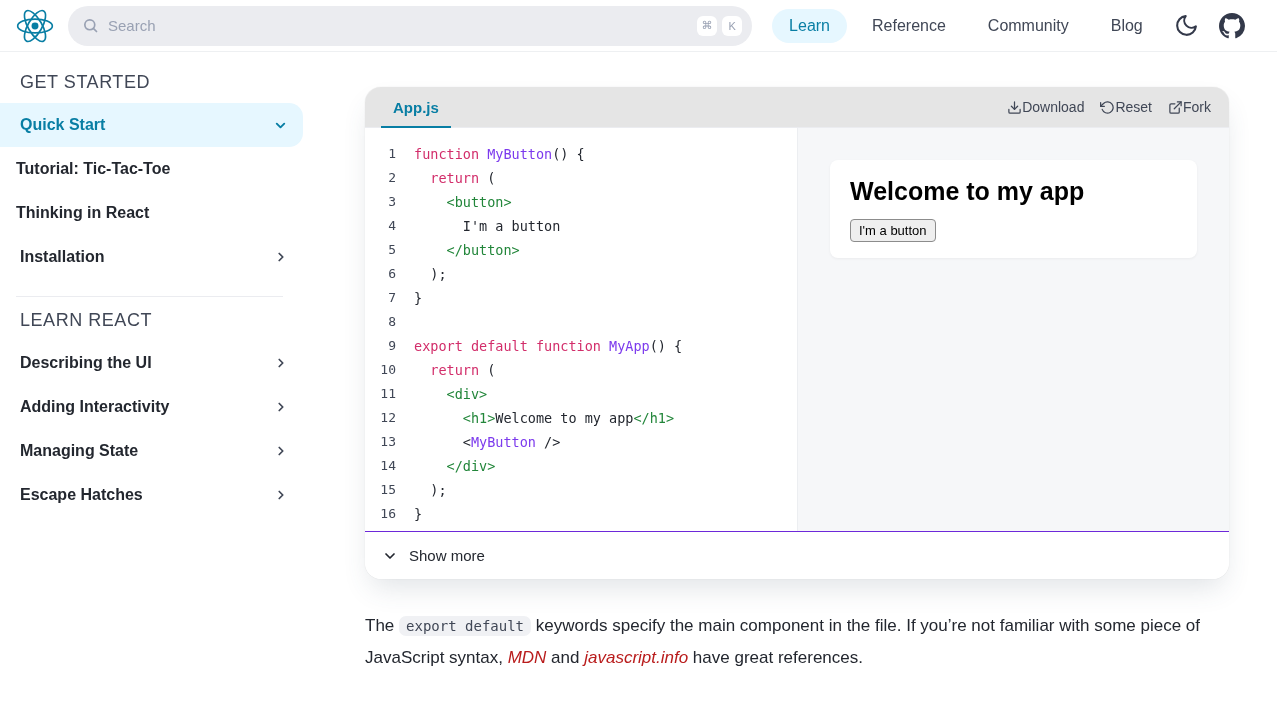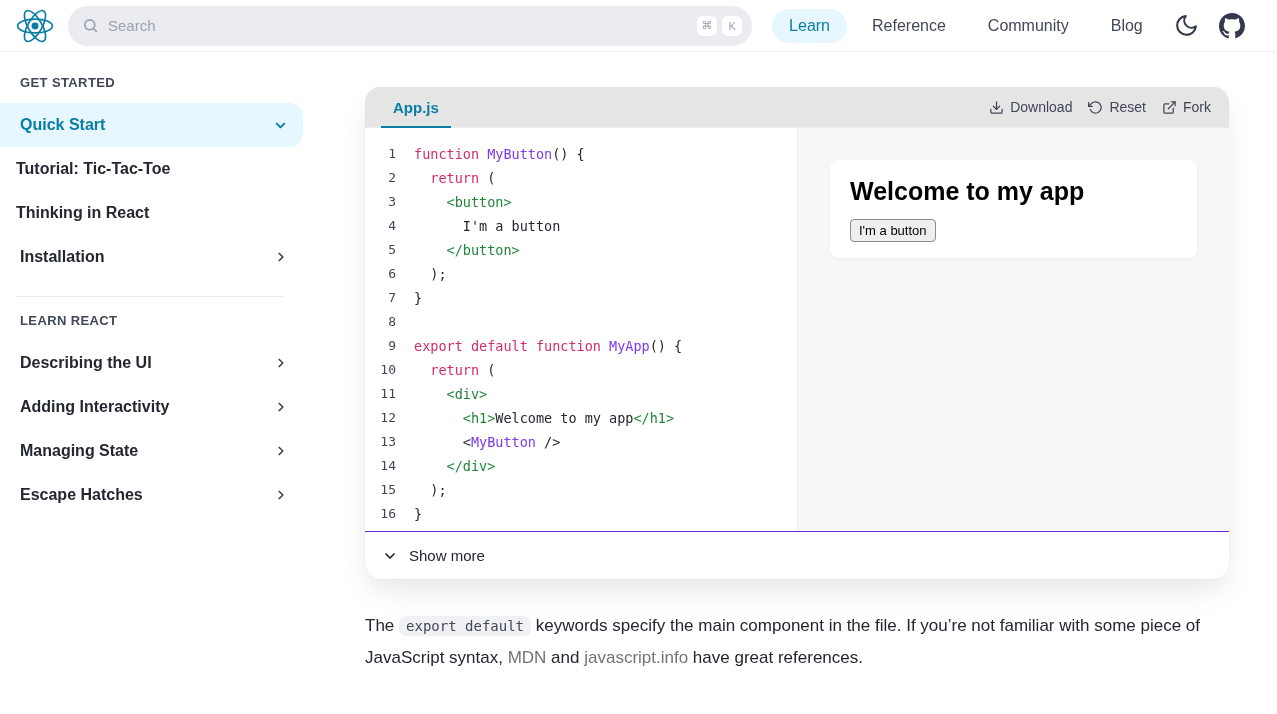--- a/index.html
+++ b/index.html
@@ -37,21 +37,21 @@
     width:38px; height:38px; border-radius:50%; display:flex;
     align-items:center; justify-content:center; cursor:pointer; margin-left:8px;
   }
 
   
   .layout { display:flex; align-items:flex-start; }
 
   
   .sidebar { width:303px; flex-shrink:0; padding-top:23px; }
   .section-title {
-    font-size:13px; font-weight:700; color:#404756; letter-spacing:0.03em;
+    font-size:18px; font-weight:400; color:#404756; letter-spacing:0.03em;
     padding:0 20px; margin-bottom:13px; line-height:15px;
   }
   .section-title.later { margin-top:15px; }
   .side-item {
     height:44px; display:flex; align-items:center; justify-content:space-between;
     padding:0 15px 0 20px; font-size:16px; font-weight:700; color:#23272f;
     border-radius:0 14px 14px 0; cursor:pointer;gap:32px;
   }
   .side-item.sub { font-weight:700; padding-left:16px; }
   .side-item.active { background:#e6f7ff; color:#087ea4; }
@@ -67,21 +67,21 @@
   .sandbox-header {
     height:41px; display:flex; align-items:center; justify-content:space-between;
     border-bottom:1px solid #ebecf0; padding:0 18px 0 16px; background:#e5e5e5;
   }
   .tab {
     position:relative; height:41px; display:flex; align-items:center;
     padding:0 12px; color:#087ea4; font-weight:700; font-size:15px; cursor:pointer;
   }
   .tab::after { content:""; position:absolute; left:0; right:0; bottom:0; height:2px; background:#087ea4; }
   .sandbox-actions { display:flex; align-items:center; gap:16px; }
-  .action { display:flex; align-items:center; gap:6px; font-size:14px; color:#404756; cursor:pointer; }
+  .action { display:flex; align-items:center; font-size:14px; color:#404756; cursor:pointer; }
 
   .sandbox-body { display:flex; height:403px; }
   .code-pane {
     width:432px; padding:14px 0; overflow:hidden; background:#fff;
     font-family:"DejaVu Sans Mono", monospace; font-size:13.5px; line-height:24px;
   }
   .code-line { display:flex; height:24px; }
   .ln { width:19px; margin-left:12px; text-align:right; color:#404756; flex-shrink:0; font-size:13px; }
   .lc { margin-left:18px; white-space:pre; color:#23272f; }
   .tok-keyword { color:#d22d6a; }
@@ -105,21 +105,21 @@
     border-top:1px solid #6d28d9; background:#fff; font-size:15px; font-weight:500;
     color:#23272f; cursor:pointer;
   }
 
   
   .article { margin-top:31px; width:864px; font-size:17px; line-height:31px; color:#23272f; }
   .inline-code {
     font-family:"DejaVu Sans Mono", monospace; font-size:14px; background:#f0f1f4;
     padding:2px 7px; border-radius:7px; color:#404756;
   }
-  .article a { color:#737373; text-decoration:none; cursor:pointer; }
+  .article a { color:#b91c1c; text-decoration:none; cursor:pointer;font-style:italic; }
 </style>
 </head>
 <body>
 
 <nav class="navbar">
   <a class="logo">
     <svg width="38" height="38" viewBox="-11.5 -11.5 23 23">
       <circle r="2.1" fill="#087ea4"></circle>
       <g stroke="#087ea4" stroke-width="1" fill="none">
         <ellipse rx="10.5" ry="4.2"></ellipse>

